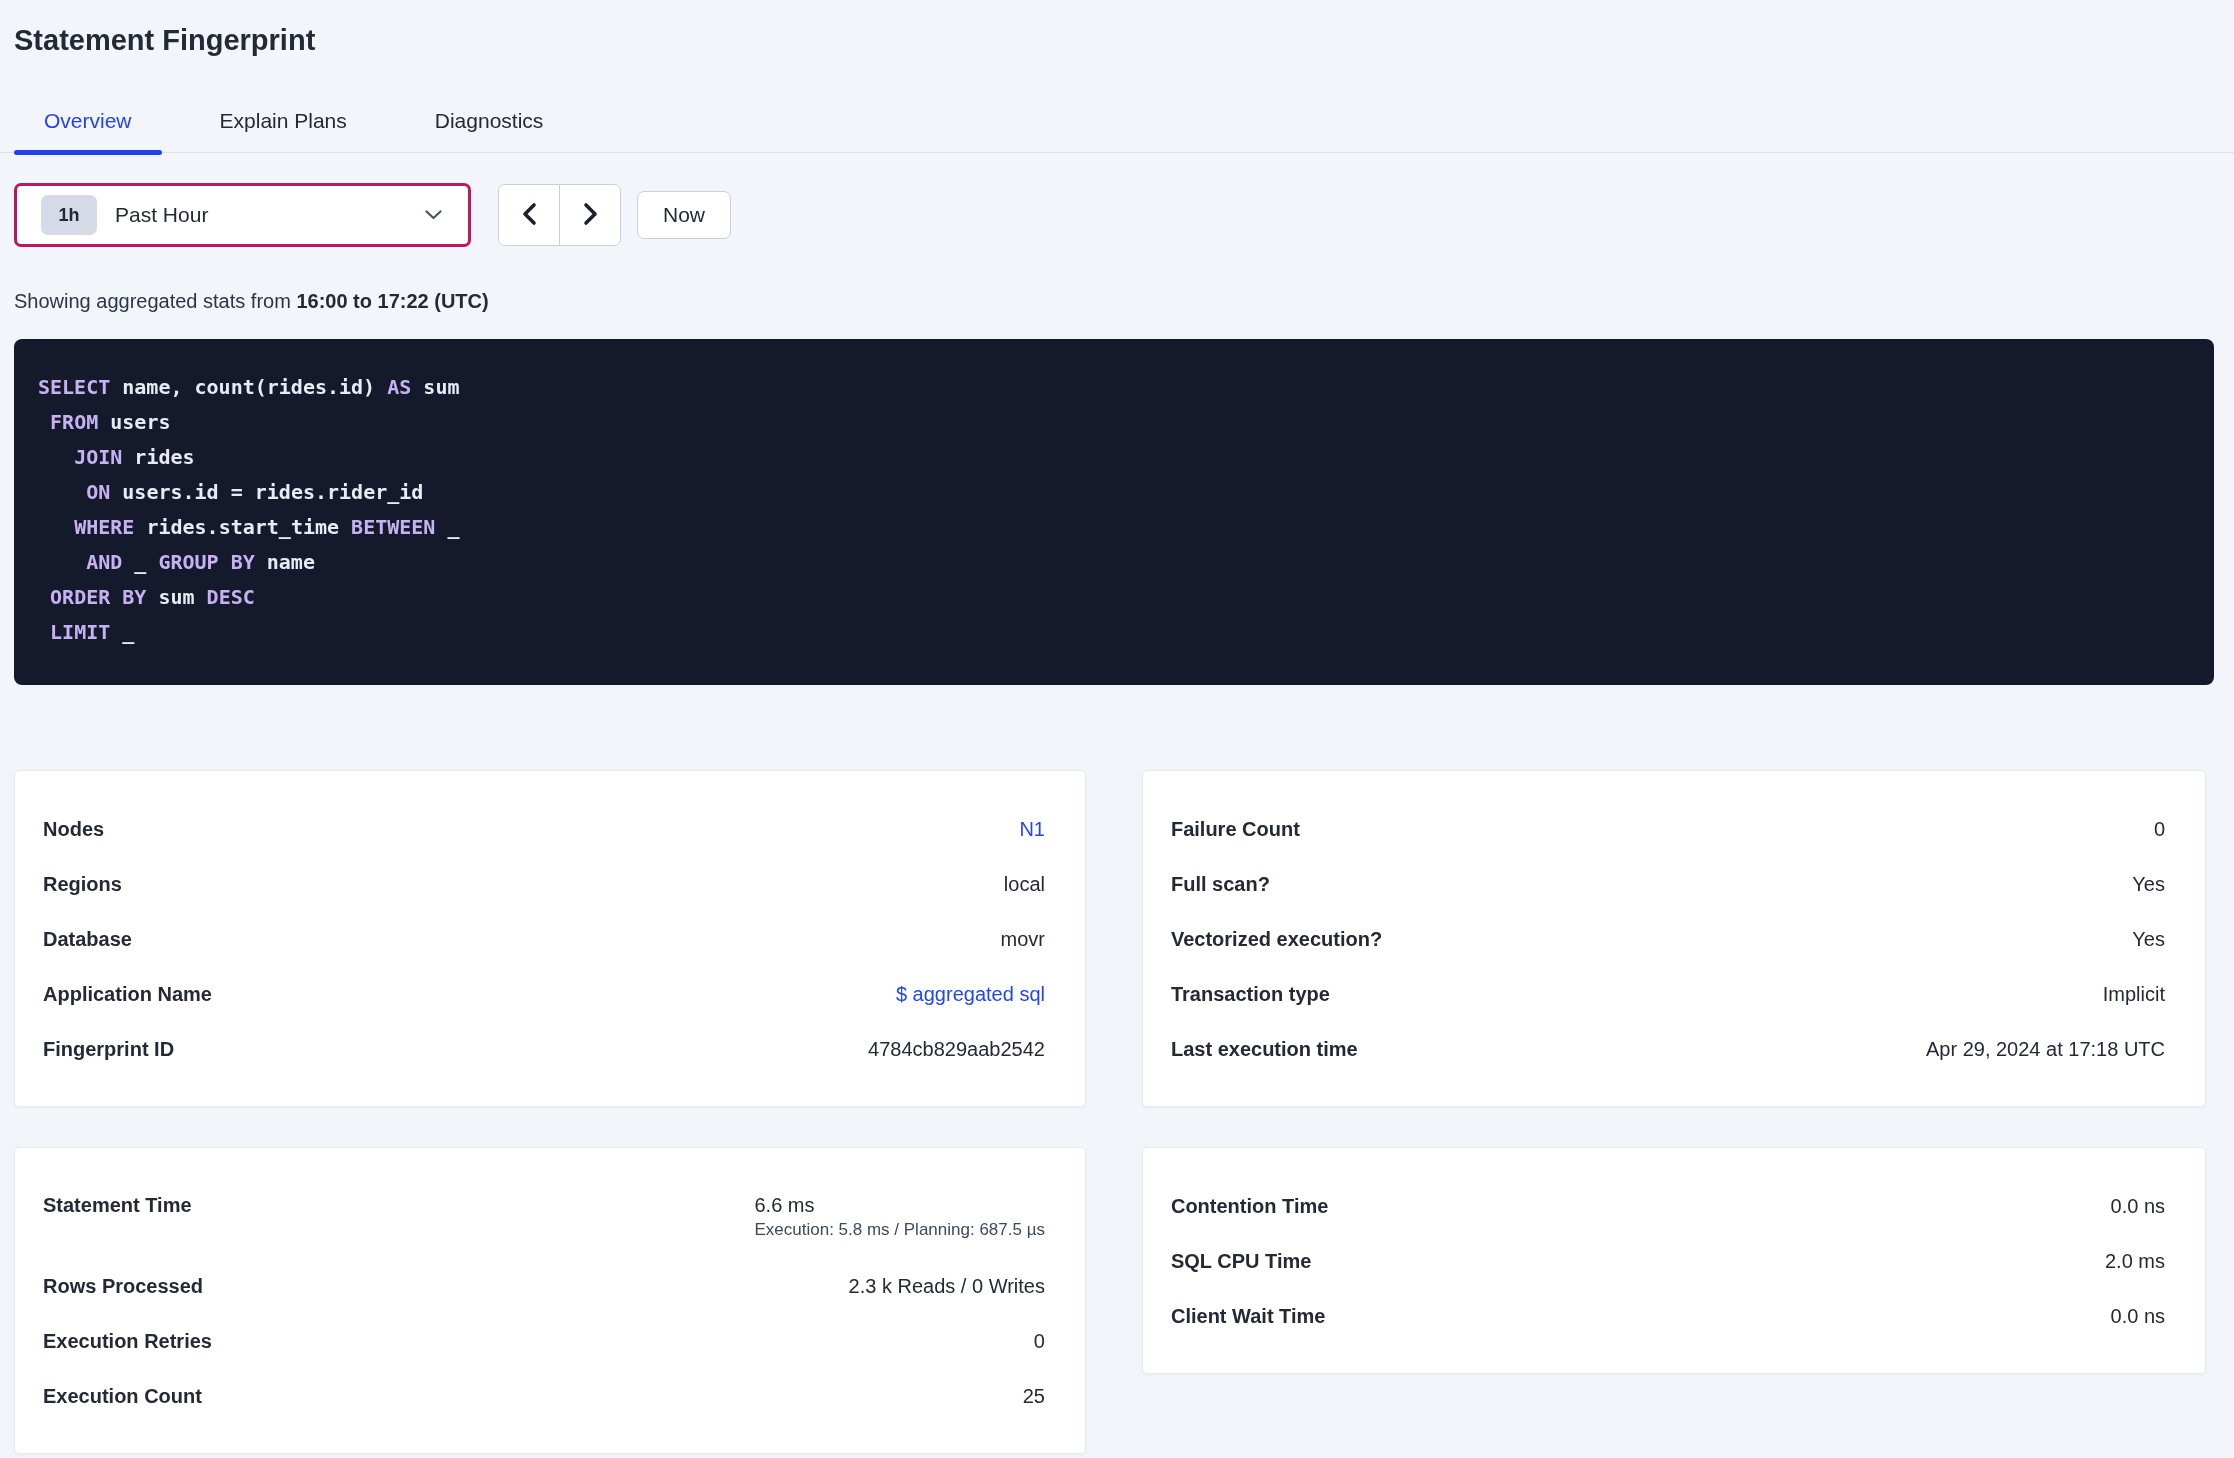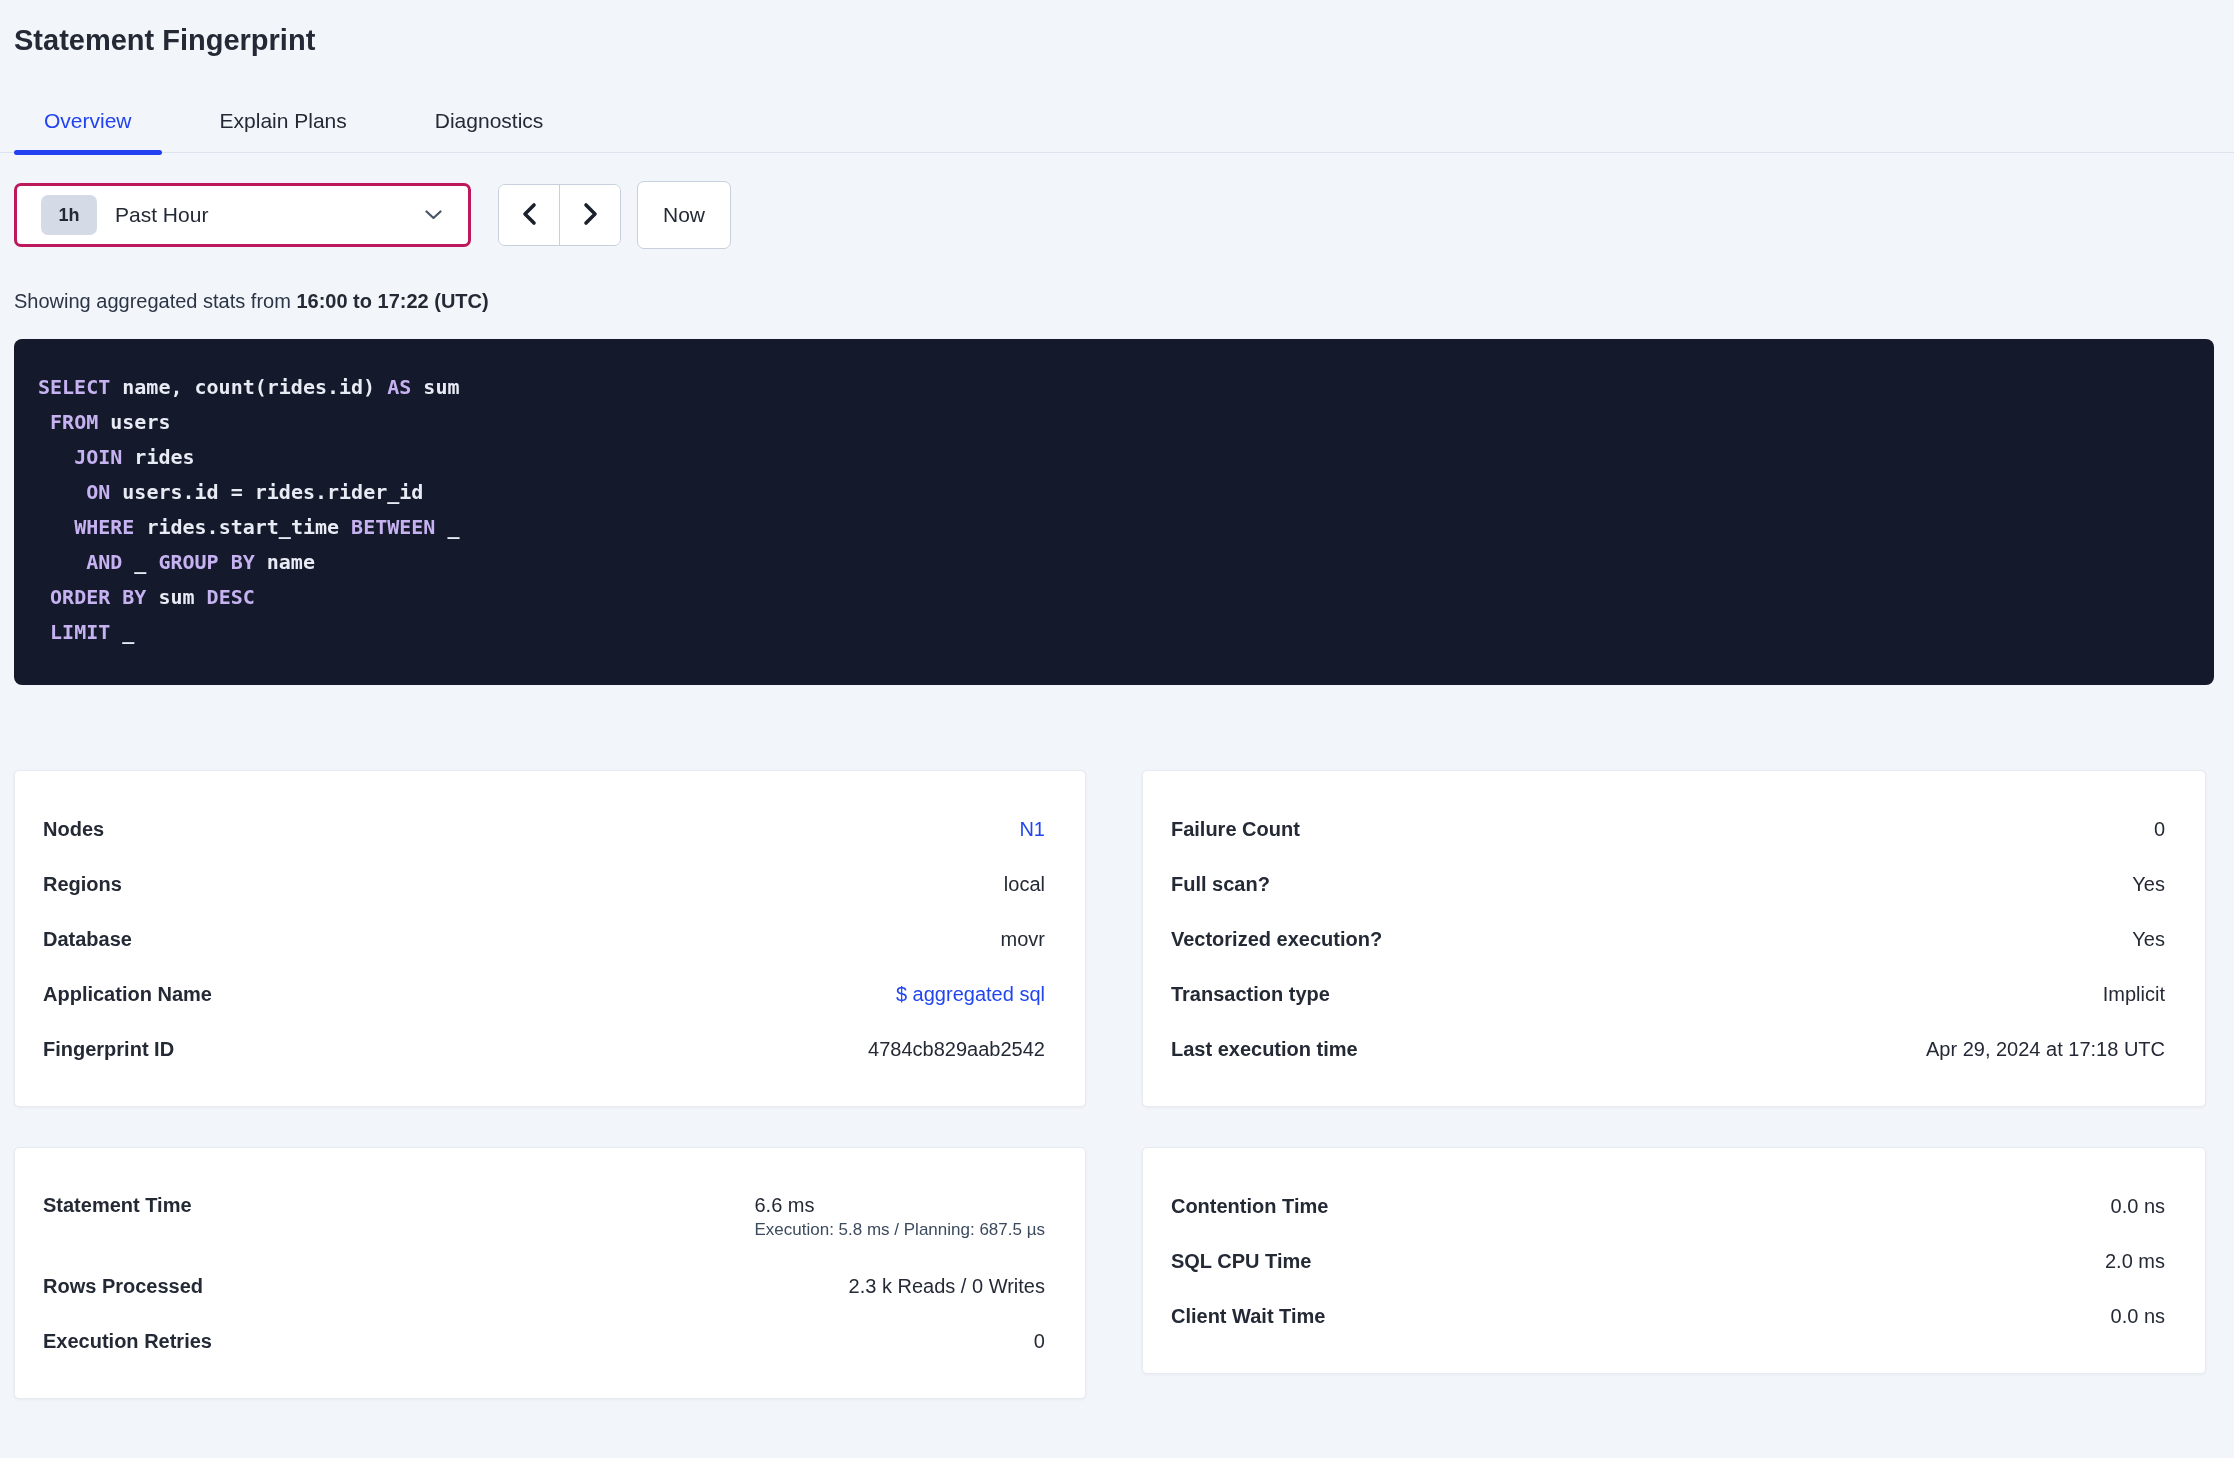--- a/index.html
+++ b/index.html
@@ -88,21 +88,21 @@
     flex: 1;
     background: #fff;
     border: none;
     display: flex; align-items: center; justify-content: center;
     cursor: pointer;
   }
   .arrow-btn.prev { border-right: 1px solid #c8d0de; }
 
   .now-btn {
     margin-left: 16px;
-    width: 94px; height: 68px;
+    width: 94px; height: 48px;
     background: #fff;
     border: 1px solid #c8d0de;
     border-radius: 7px;
     font-family: "Liberation Sans", sans-serif;
     font-size: 21px;
     color: #242a35;
     display: flex; align-items: center; justify-content: center;
     cursor: pointer;
   }
 
@@ -320,20 +320,26 @@
           <div class="cvalue">
             <div>2.3 k Reads / 0 Writes</div>
           </div>
         </div>
         <div class="crow">
           <div class="clabel">Execution Retries</div>
           <div class="cvalue">
             <div>0</div>
           </div>
         </div>
+        <div class="crow">
+          <div class="clabel">Execution Count</div>
+          <div class="cvalue">
+            <div>25</div>
+          </div>
+        </div>
       </section>
     <section class="card w-right" id="card-perf-right">
         <div class="crow">
           <div class="clabel">Contention Time</div>
           <div class="cvalue">
             <div>0.0 ns</div>
           </div>
         </div>
         <div class="crow">
           <div class="clabel">SQL CPU Time</div>

